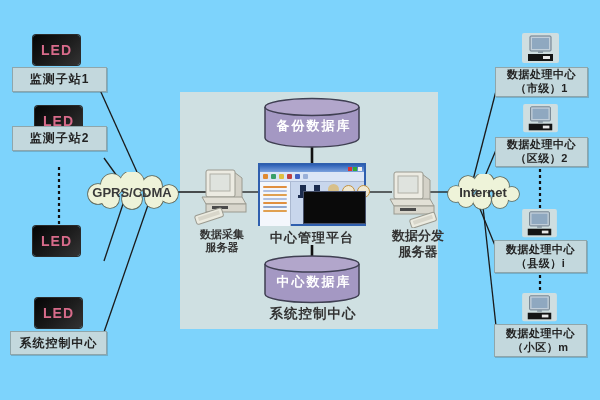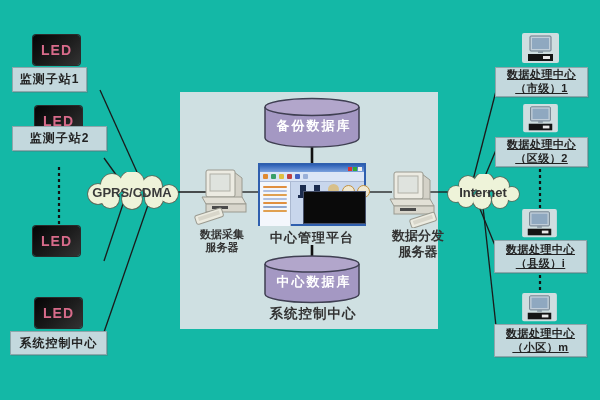--- a/index.html
+++ b/index.html
@@ -1,17 +1,17 @@
 <!DOCTYPE html>
 <html><head>
 <meta charset="utf-8">
 <style>
   html,body{margin:0;padding:0;background:#fff;}
   #stage{
-    position:relative;width:600px;height:400px;background:#14b8a6;overflow:hidden;
+    position:relative;width:600px;height:400px;background:#7dd3fc;overflow:hidden;
     font-family:"Liberation Sans","DejaVu Sans",sans-serif;
   }
   .wires{position:absolute;left:0;top:0;z-index:1;}
   .node{position:absolute;z-index:2;box-sizing:border-box;}
 
   
   .panel{left:180px;top:92px;width:258px;height:237px;background:#cfe0e2;z-index:0;}
 
   
   .led{
@@ -23,21 +23,21 @@
   }
 
   
   .box{
     background:#c3d8dd;border:1px solid #8fa6ab;color:#222;
     display:flex;flex-direction:column;align-items:center;justify-content:center;
     font-weight:bold;text-align:center;
     box-shadow:1px 1px 0 rgba(90,110,115,.35);
   }
   .box.l{font-size:12px;letter-spacing:1px;}
-  .box.r{font-size:11px;line-height:1.25;letter-spacing:0.5px;text-decoration:underline;}
+  .box.r{font-size:11px;line-height:1.25;letter-spacing:0.5px;}
 
   
   .cap{position:absolute;z-index:2;text-align:center;font-weight:bold;color:#333;}
   .cap .ln{display:block;line-height:1.2;}
 
   
   .shot{
     left:258px;top:163px;width:108px;height:63px;
     border:2px solid #2f5fae;background:#c8d6ec;
   }
@@ -83,21 +83,21 @@
     <g stroke="#111" stroke-width="2.2" stroke-dasharray="3 3">
       <line x1="59" y1="167" x2="59" y2="226"></line>
       <line x1="540" y1="169" x2="540" y2="208"></line>
       <line x1="540" y1="275" x2="540" y2="292"></line>
     </g>
   </svg>
 
   <div class="node led" style="left:33px;top:35px;">
       <span>LED</span>
     </div>
-  <div class="node box l" style="left:12px;top:67px;width:75px;height:25px;">
+  <div class="node box l" style="left:12px;top:67px;width:95px;height:25px;">
       <span>监测子站1</span>
     </div>
 
   <div class="node led" style="left:35px;top:106px;">
       <span>LED</span>
     </div>
   <div class="node box l" style="left:12px;top:126px;width:95px;height:25px;">
       <span>监测子站2</span>
     </div>
 

